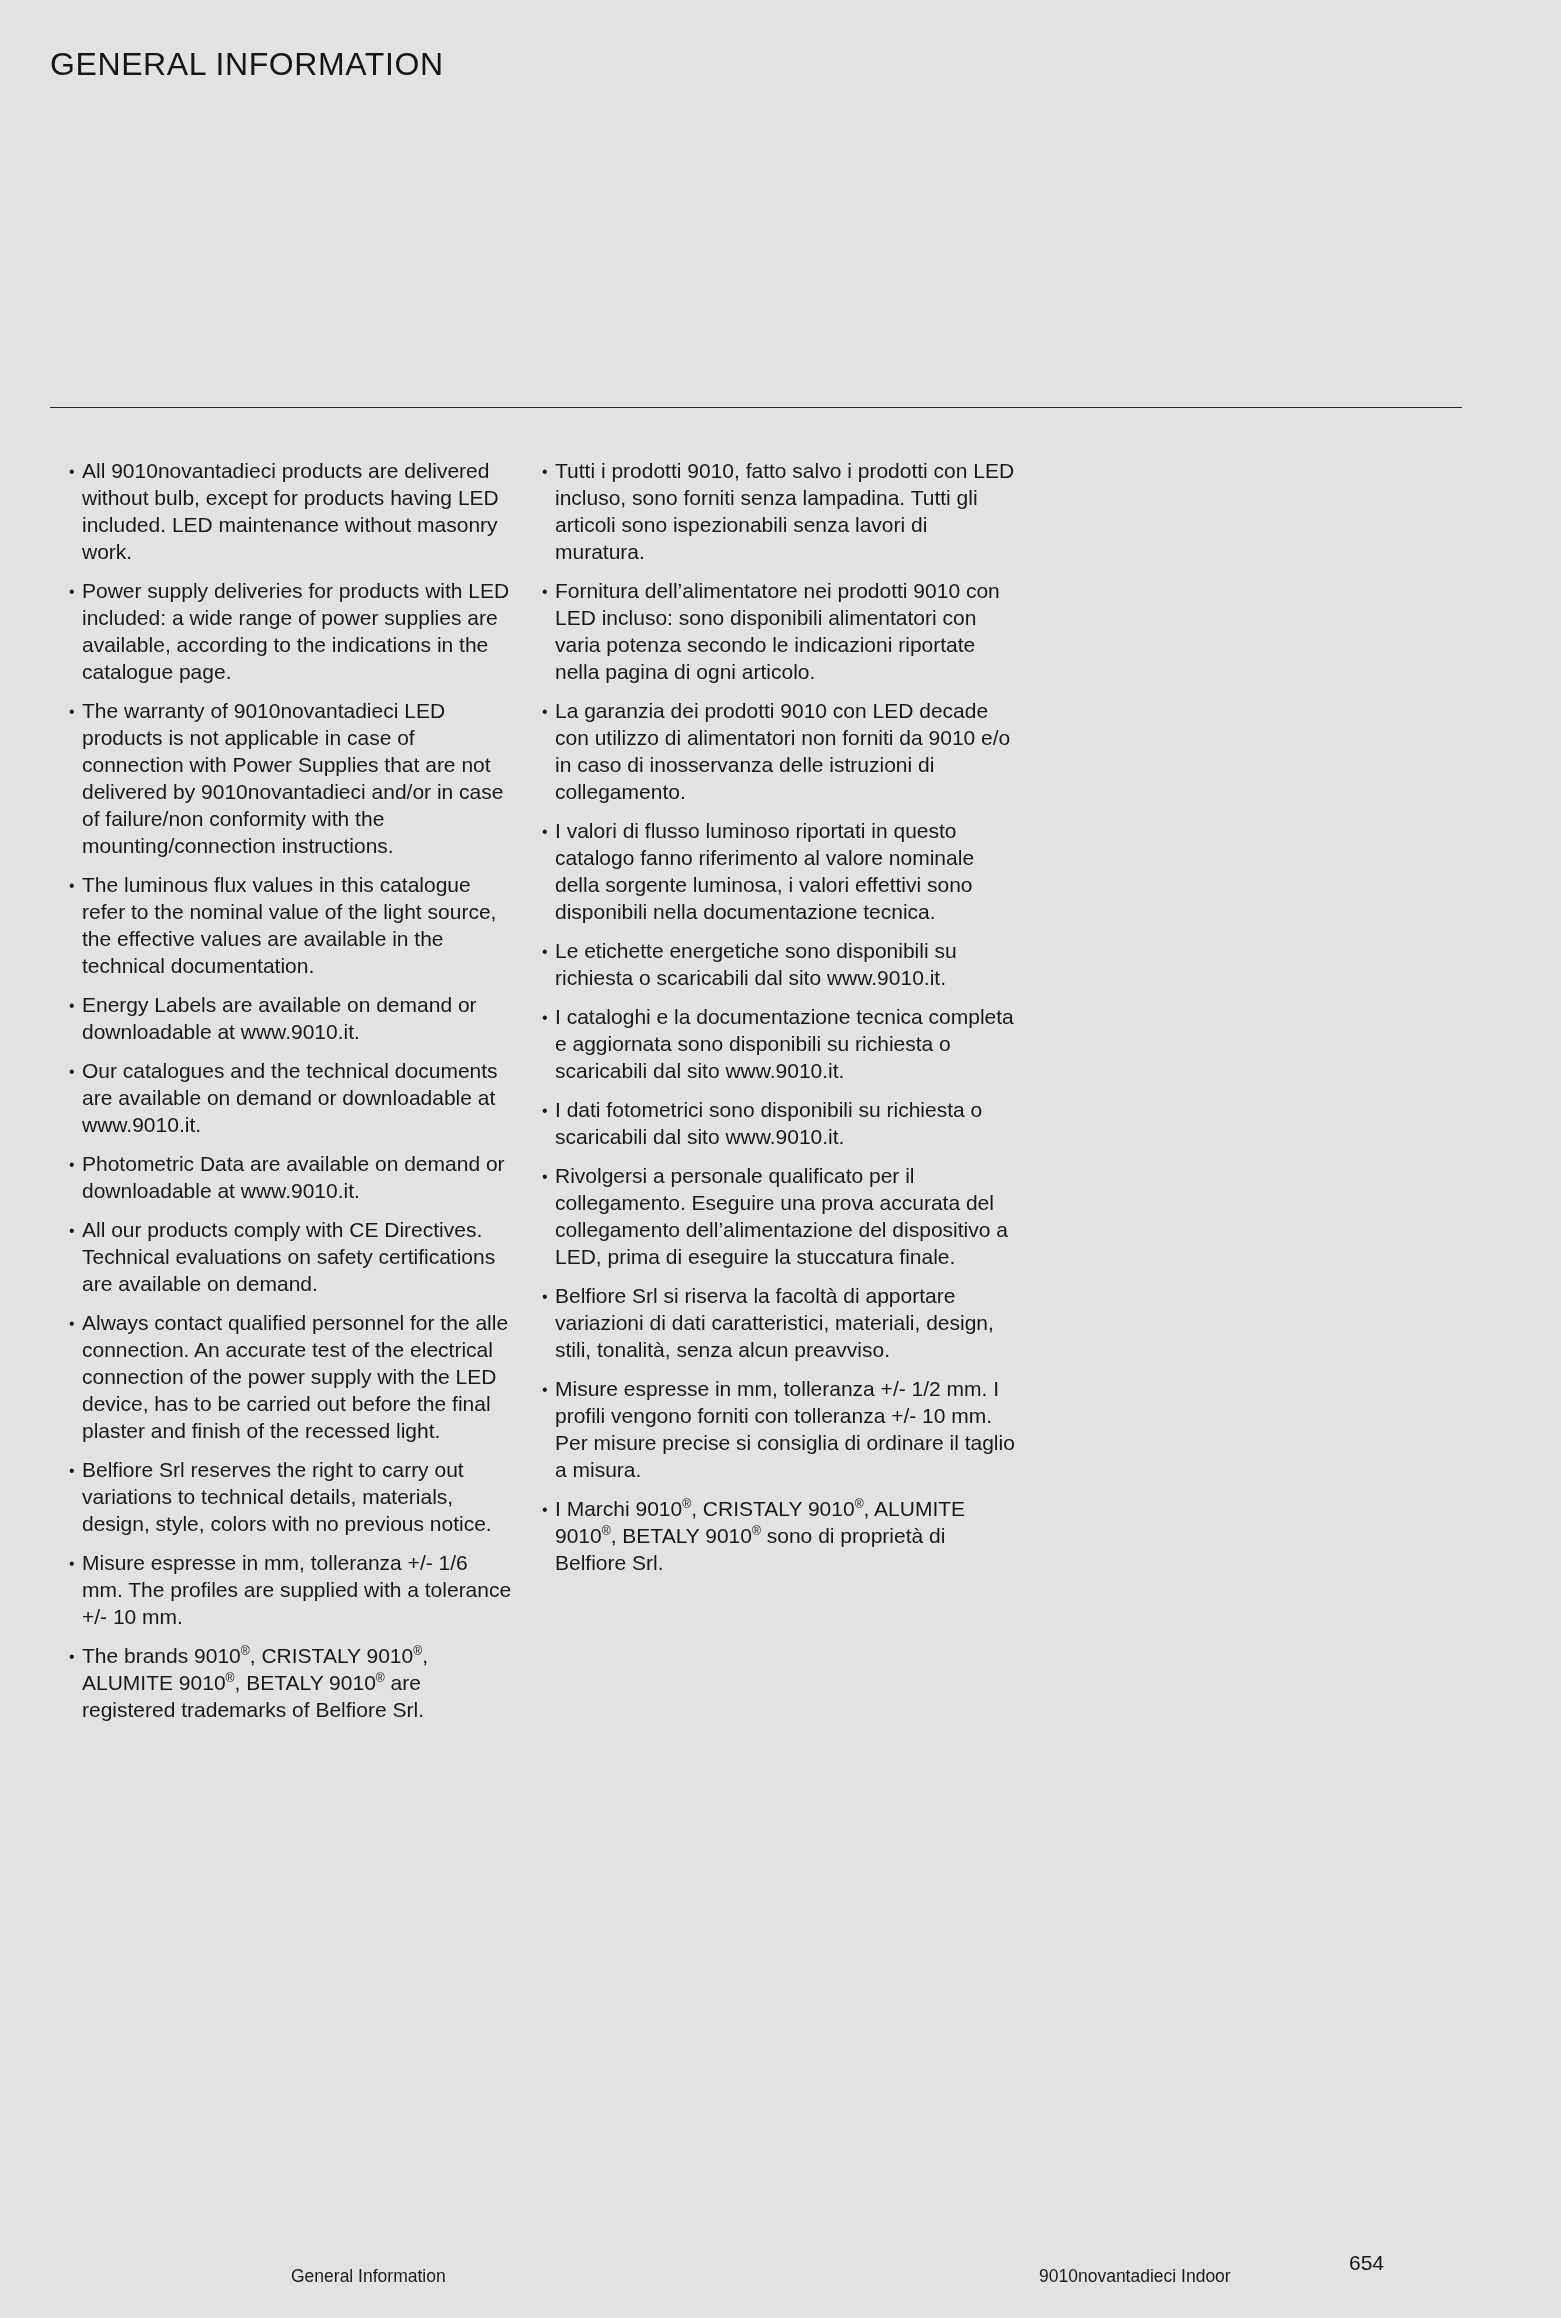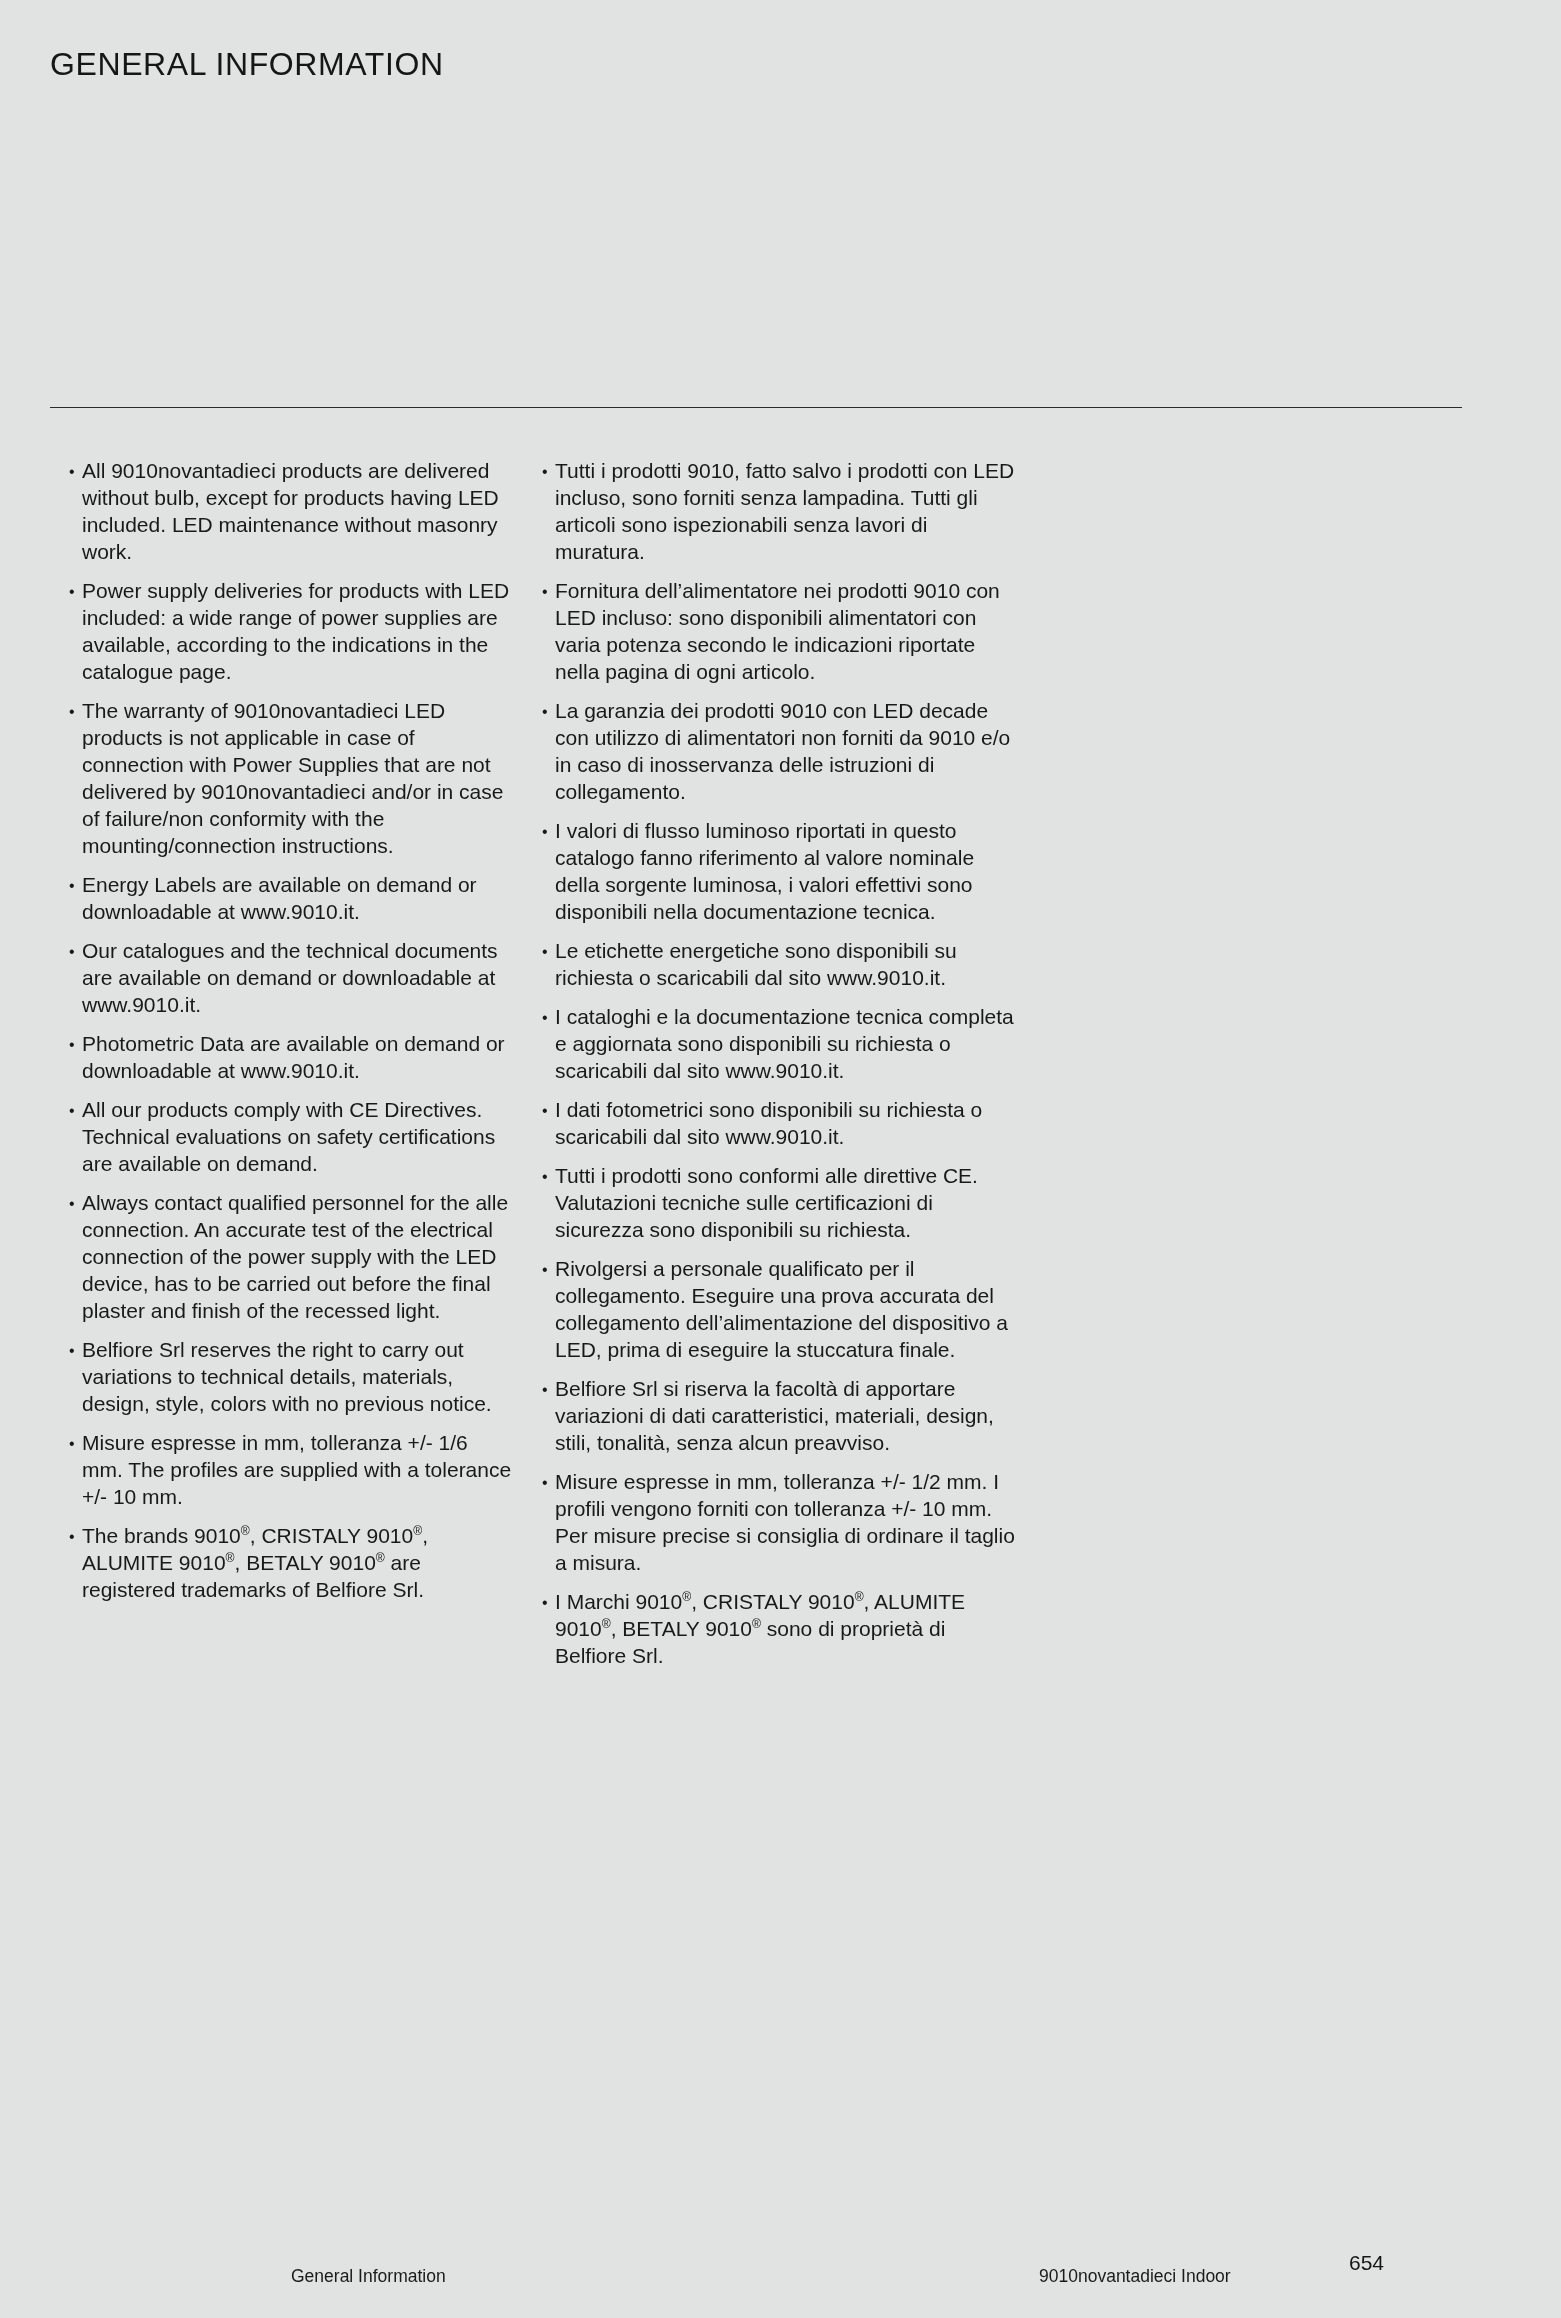--- a/index.html
+++ b/index.html
@@ -89,39 +89,39 @@
 <div>
 
   <h1 class="title">GENERAL INFORMATION</h1>
 
   <div class="divider"></div>
 
   <ul class="col col-en">
       <li>All 9010novantadieci products are delivered without bulb, except for products having LED included. LED maintenance without masonry work.</li>
       <li>Power supply deliveries for products with LED included: a wide range of power supplies are available, according to the indications in the catalogue page.</li>
       <li>The warranty of 9010novantadieci LED products is not applicable in case of connection with Power Supplies that are not delivered by 9010novantadieci and/or in case of failure/non conformity with the mounting/connection instructions.</li>
+      <li>The luminous flux values in this catalogue refer to the nominal value of the light source, the effective values are available in the technical documentation.</li>
       <li>Energy Labels are available on demand or downloadable at www.9010.it.</li>
       <li>Our catalogues and the technical documents are available on demand or downloadable at www.9010.it.</li>
       <li>Photometric Data are available on demand or downloadable at www.9010.it.</li>
       <li>All our products comply with CE Directives. Technical evaluations on safety certifications are available on demand.</li>
       <li>Always contact qualified personnel for the alle connection. An accurate test of the electrical connection of the power supply with the LED device, has to be carried out before the final plaster and finish of the recessed light.</li>
       <li>Belfiore Srl reserves the right to carry out variations to technical details, materials, design, style, colors with no previous notice.</li>
       <li>Misure espresse in mm, tolleranza +/- 1/6 mm. The profiles are supplied with a tolerance +/- 10 mm.</li>
       <li>The brands 9010<sup>®</sup>, CRISTALY 9010<sup>®</sup>, ALUMITE 9010<sup>®</sup>, BETALY 9010<sup>®</sup> are registered trademarks of Belfiore Srl.</li>
     </ul>
 
   <ul class="col col-it">
       <li>Tutti i prodotti 9010, fatto salvo i prodotti con LED incluso, sono forniti senza lampadina. Tutti gli articoli sono ispezionabili senza lavori di muratura.</li>
       <li>Fornitura dell’alimentatore nei prodotti 9010 con LED incluso: sono disponibili alimentatori con varia potenza secondo le indicazioni riportate nella pagina di ogni articolo.</li>
       <li>La garanzia dei prodotti 9010 con LED decade con utilizzo di alimentatori non forniti da 9010 e/o in caso di inosservanza delle istruzioni di collegamento.</li>
       <li>I valori di flusso luminoso riportati in questo catalogo fanno riferimento al valore nominale della sorgente luminosa, i valori effettivi sono disponibili nella documentazione tecnica.</li>
       <li>Le etichette energetiche sono disponibili su richiesta o scaricabili dal sito www.9010.it.</li>
       <li>I cataloghi e la documentazione tecnica completa e aggiornata sono disponibili su richiesta o scaricabili dal sito www.9010.it.</li>
       <li>I dati fotometrici sono disponibili su richiesta o scaricabili dal sito www.9010.it.</li>
-      <li>Tutti i prodotti sono conformi alle direttive CE. Valutazioni tecniche sulle certificazioni di sicurezza sono disponibili su richiesta.</li>
       <li>Rivolgersi a personale qualificato per il collegamento. Eseguire una prova accurata del collegamento dell’alimentazione del dispositivo a LED, prima di eseguire la stuccatura finale.</li>
       <li>Belfiore Srl si riserva la facoltà di apportare variazioni di dati caratteristici, materiali, design, stili, tonalità, senza alcun preavviso.</li>
       <li>Misure espresse in mm, tolleranza +/- 1/2 mm. I profili vengono forniti con tolleranza +/- 10 mm. Per misure precise si consiglia di ordinare il taglio a misura.</li>
       <li>I Marchi 9010<sup>®</sup>, CRISTALY 9010<sup>®</sup>, ALUMITE 9010<sup>®</sup>, BETALY 9010<sup>®</sup> sono di proprietà di Belfiore Srl.</li>
     </ul>
 
   <div>
     <span class="footer-label f-left">General Information</span>
     <span class="footer-label f-center">9010novantadieci Indoor</span>
     <span class="f-page">654</span>

